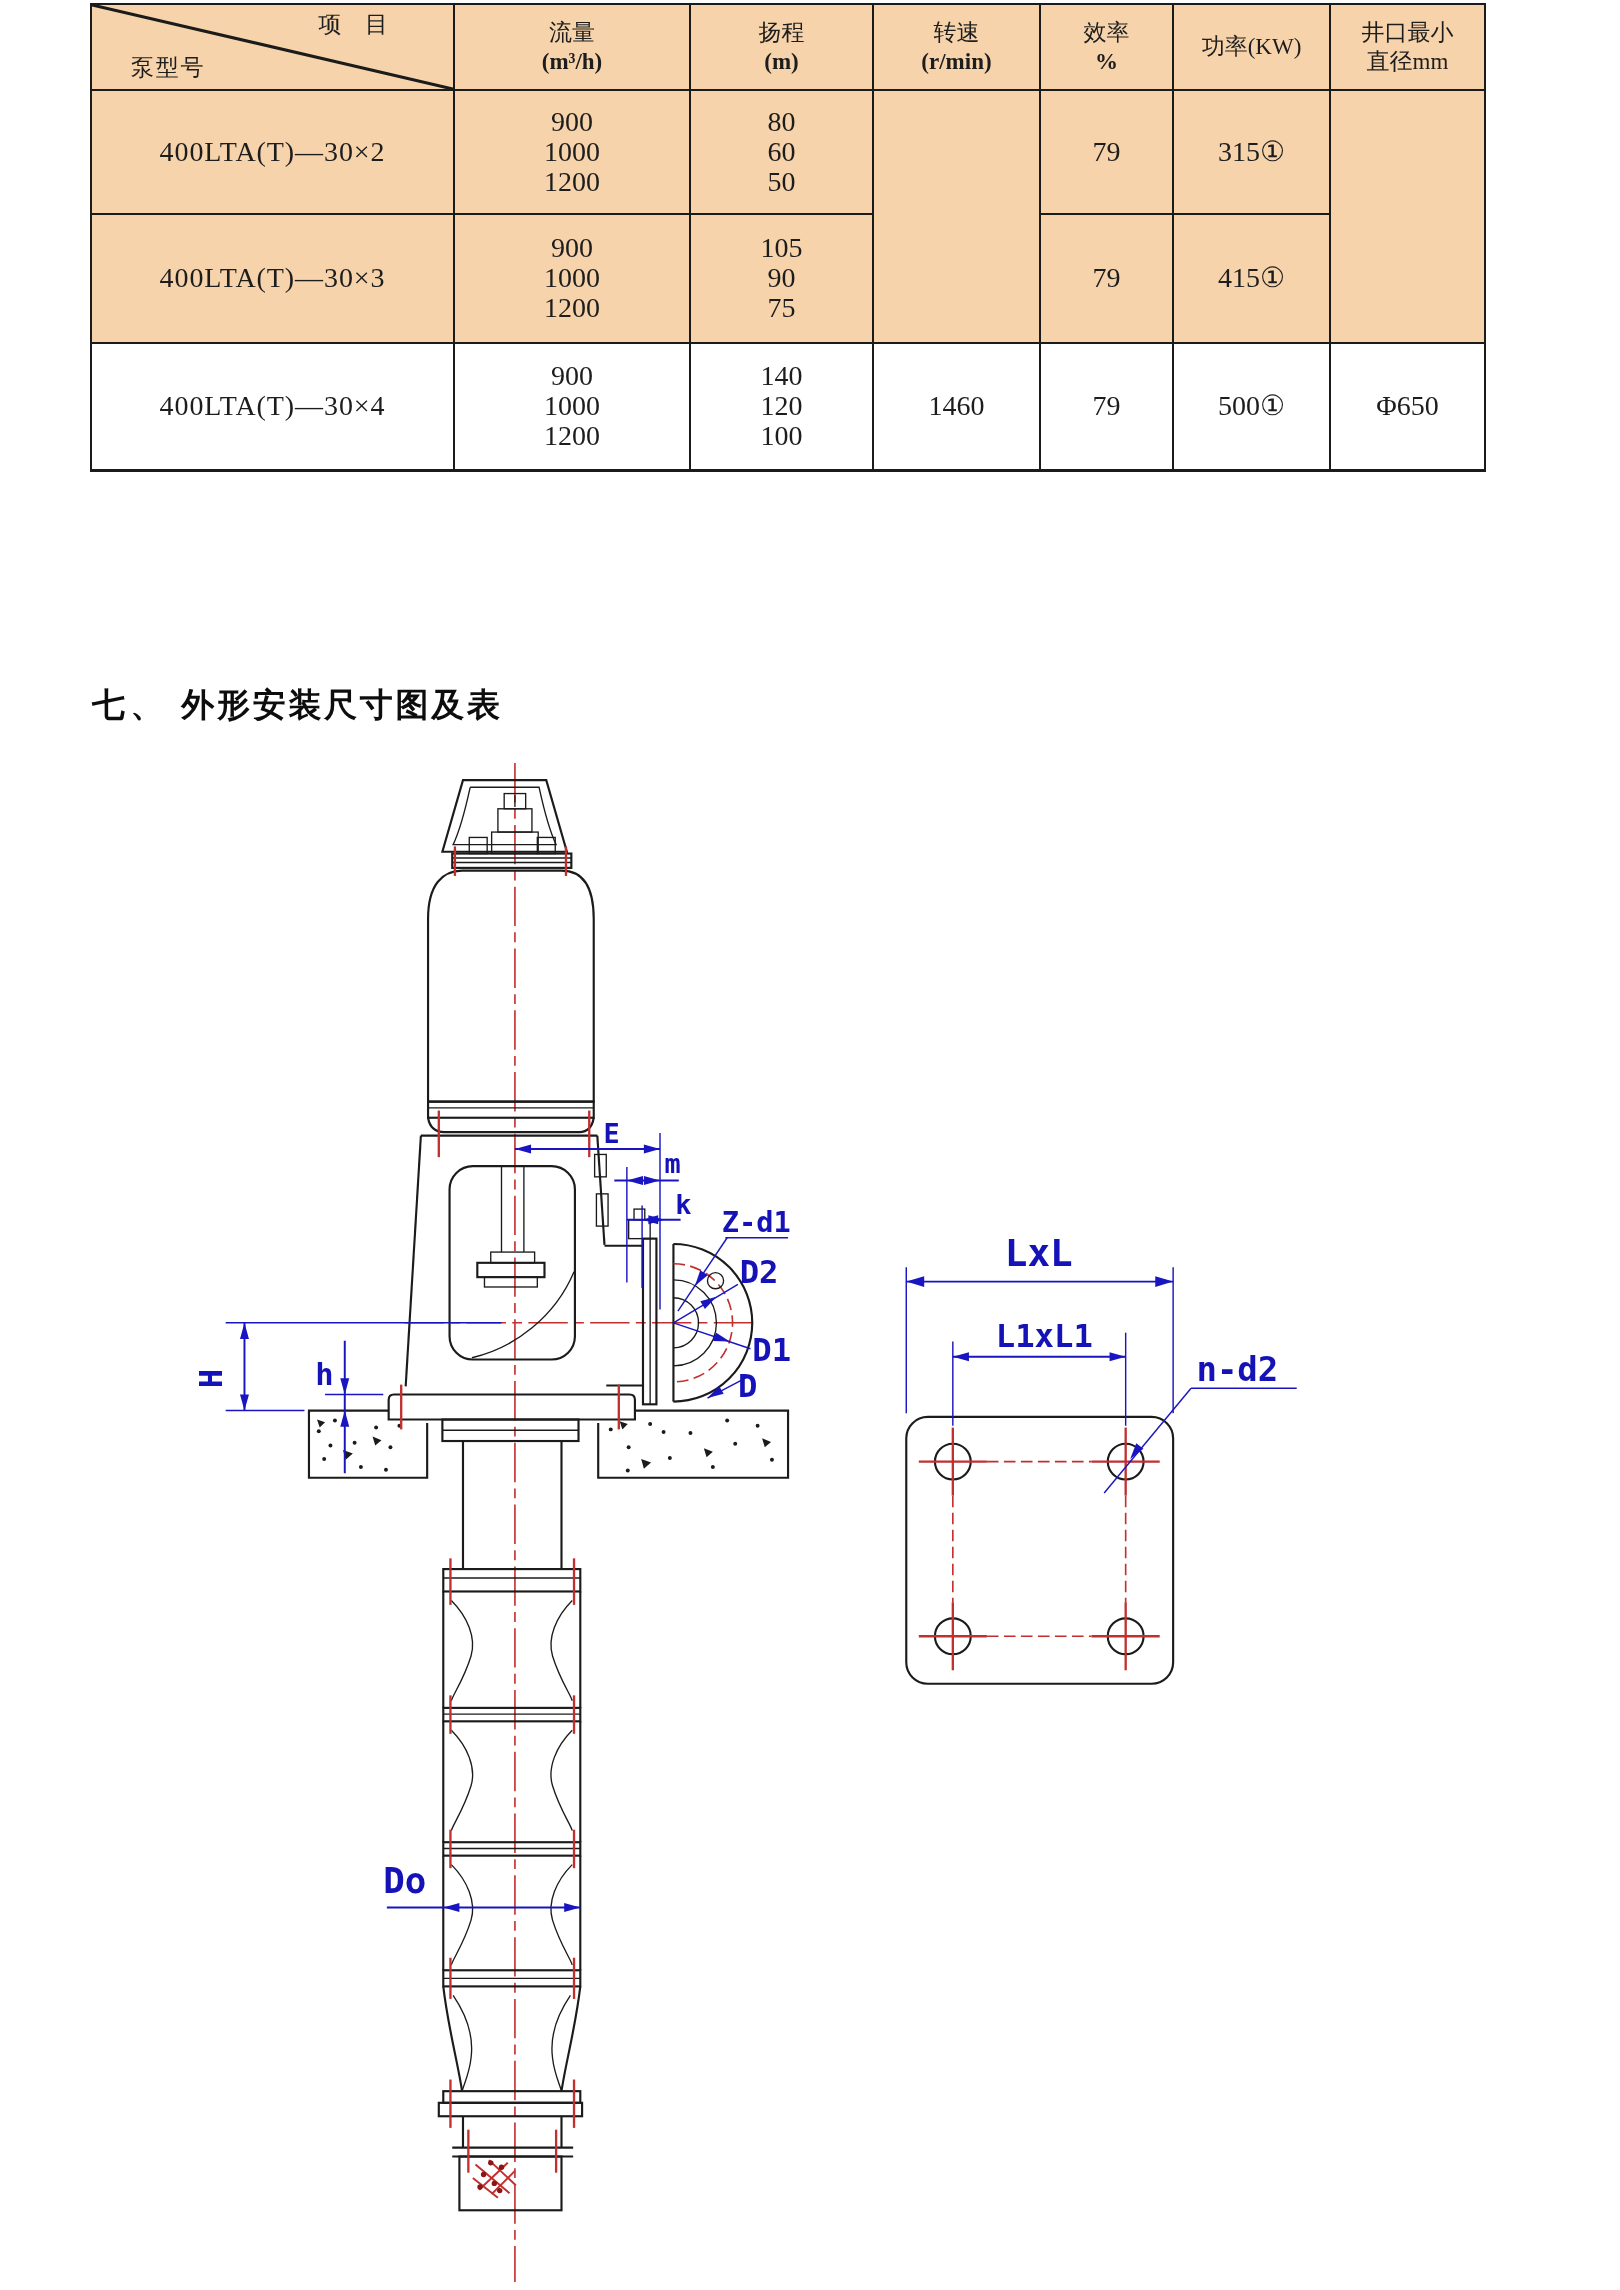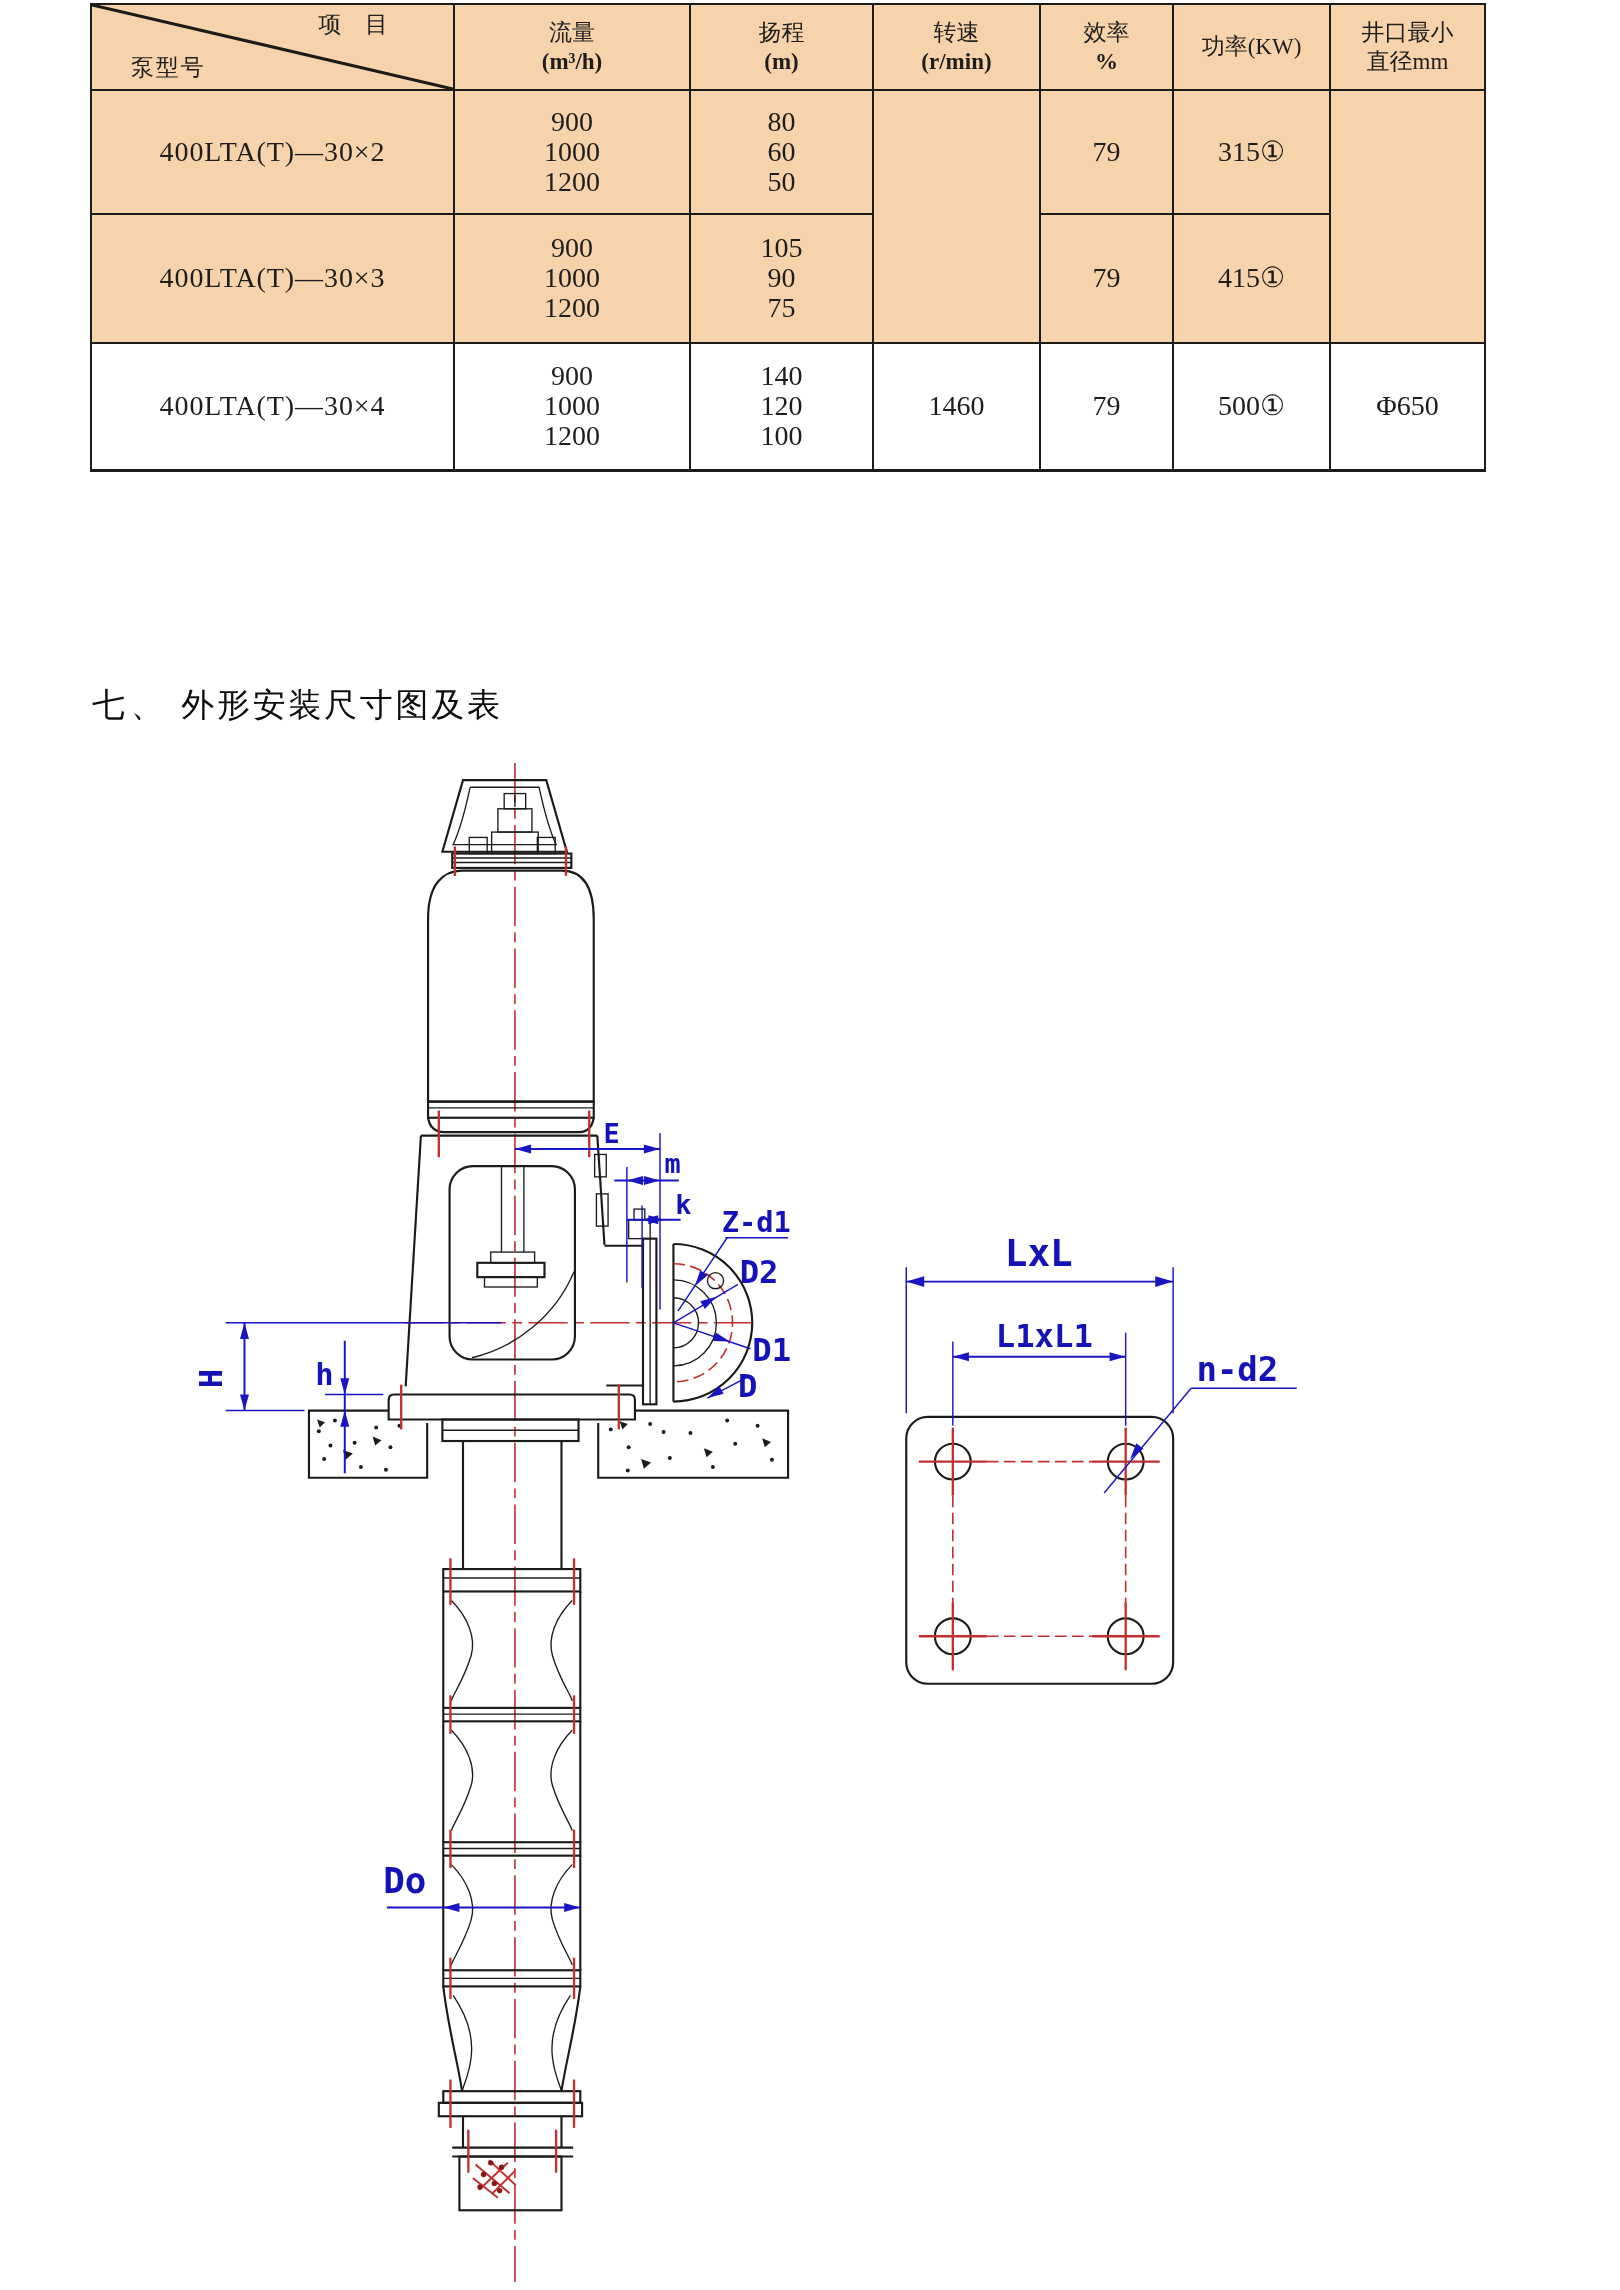--- a/index.html
+++ b/index.html
@@ -24,21 +24,21 @@
   .peach{background:#f6d3aa;}
   .white{background:#ffffff;}
   td.model{font-size:25px;letter-spacing:0.9px;}
   td.diag{position:relative;}
   td.diag svg{position:absolute;left:0;top:0;width:100%;height:100%;}
   td.diag .lab-item{position:absolute;right:56px;top:5.4px;font-size:23px;letter-spacing:9px;margin-left:21px;}
   td.diag .lab-model{position:absolute;left:39px;bottom:7.2px;font-size:23px;letter-spacing:1.8px;margin-top:47px;}
   .hsup{font-size:23px;font-weight:bold;}
   
   .sec-head{
-    position:absolute;left:92px;top:683px;font-size:33px;font-weight:normal;
+    position:absolute;left:92px;top:683px;font-size:33px;font-weight:bold;
     color:#0d0d0d;white-space:nowrap;
   }
   .sec-head .num{letter-spacing:5.4px;}
   .sec-head .ttl{margin-left:12.5px;letter-spacing:2.7px;}
   
   svg.draw{position:absolute;left:0;top:0;}
   .bl{stroke:#1b1b1b;stroke-width:2.4;fill:none;}
   .thin{stroke-width:1.5;}
   .cl{stroke:#c12f2f;stroke-width:1.8;fill:none;stroke-dasharray:44 7 11 7;}
   .rt{stroke:#c12f2f;stroke-width:2.6;fill:none;}

